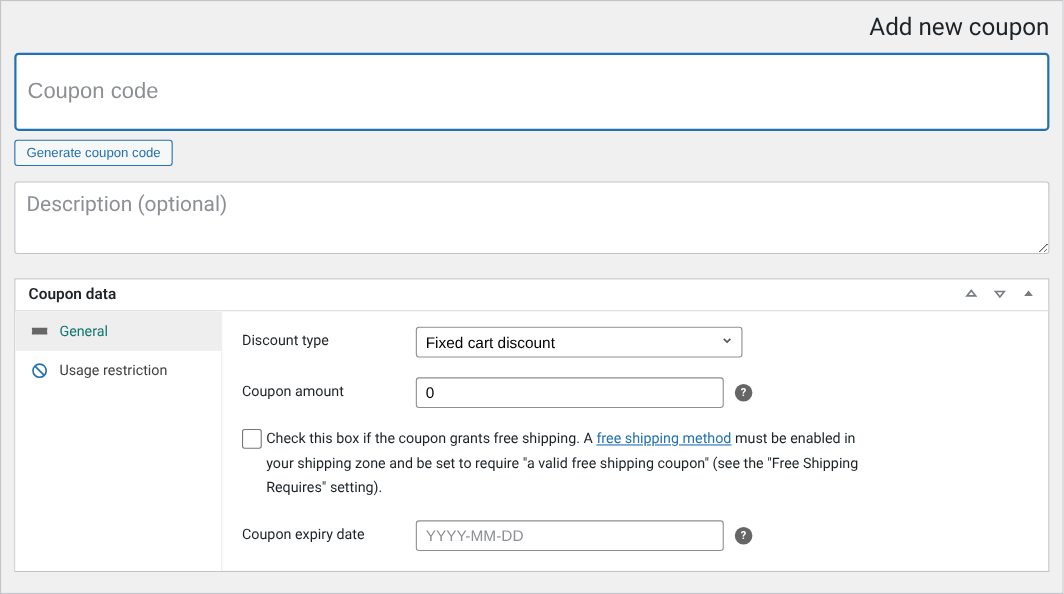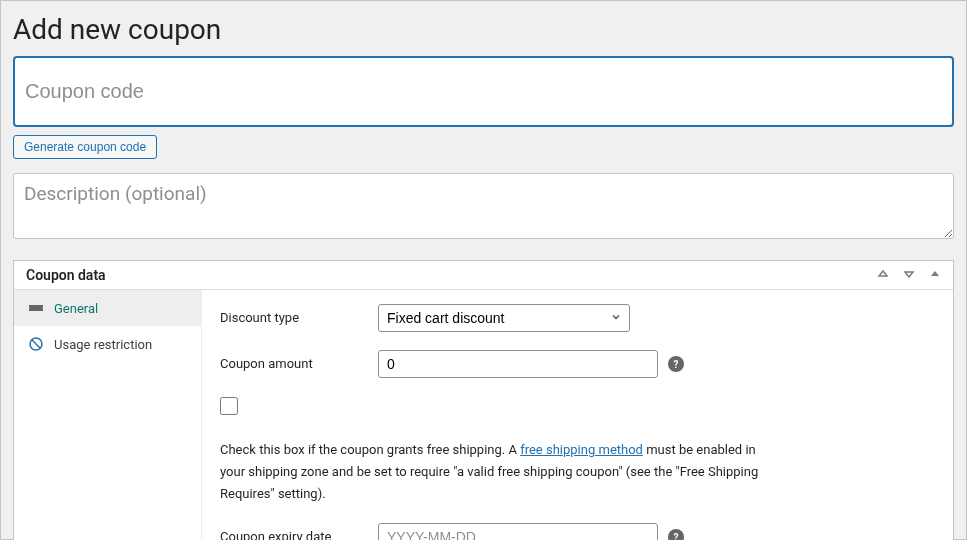--- a/index.html
+++ b/index.html
@@ -1,18 +1,18 @@
 <!DOCTYPE html>
 <html><head>
   <meta charset="utf-8">
   <style>
     * { box-sizing: border-box; margin: 0; padding: 0; }
     body { font-family: -apple-system, BlinkMacSystemFont, "Segoe UI", Roboto, sans-serif; font-size: 13px; color: #1e1e1e; background: #fff; }
     .container { border: 1px solid #c3c4c7; padding: 12px; width: 967px; height: 540px; background: #f0f0f1; }
-    .page-title { font-size: 28px; font-weight: 400; margin-bottom: 10px; color: #1d2327; }
+    .page-title { font-size: 22px; font-weight: 400; margin-bottom: 10px; color: #1d2327; text-align: right; }
     .coupon-code-input { width: 100%; padding: 22px 10px; font-size: 20px; border: 2px solid #2271b1; border-radius: 4px; color: #646970; background:#fff; outline:none; }
     .coupon-code-input::placeholder { color: #8c8f94; }
     .generate-btn { display: inline-block; margin-top: 8px; padding: 4px 10px; font-size: 12px; color: #2271b1; border: 1px solid #2271b1; border-radius: 3px; background: #f6f7f7; cursor: pointer; }
     .description-textarea { width: 100%; margin-top: 14px; padding: 8px 10px; font-size: 19px; border: 1px solid #c3c4c7; border-radius: 3px; font-family: inherit; color: #646970; height: 66px; resize: vertical; background:#fff; }
     .description-textarea::placeholder { color: #8c8f94; }
     .panel { margin-top: 18px; border: 1px solid #c3c4c7; background: #fff; }
     .panel-header { display: flex; align-items: center; justify-content: space-between; padding: 6px 12px; border-bottom: 1px solid #ddd; }
     .panel-title { font-size: 14px; font-weight: 600; color:#1d2327; }
     .panel-controls { display: flex; gap: 14px; color: #787c82; }
     .panel-controls span { cursor: pointer; font-size: 12px; }
@@ -21,25 +21,25 @@
     .tab { display: flex; align-items: center; gap: 10px; padding: 10px 14px; font-size: 13px; cursor: pointer; }
     .tab.active { background: #eee; color: #0f766e; border-right: 1px solid #eee; }
     .tab.link { color: #404040; }
     .tab-icon { width: 16px; height: 16px; display: inline-flex; align-items: center; justify-content: center; }
     .tab-content { flex: 1; padding: 14px 18px 18px; }
     .form-row { display: flex; align-items: flex-start; margin-bottom: 18px; }
     .form-label { width: 158px; font-size: 13px; color: #1d2327; padding-top: 6px; }
     .form-field { flex: 1; display: flex; align-items: center; gap: 10px; }
     .text-input { width: 280px; padding: 5px 8px; font-size: 14px; border: 1px solid #8c8f94; border-radius: 3px; background:#fff; }
     .text-input::placeholder { color: #8c8f94; }
-    .select-wrap { width: 252px; position: relative; }
+    .select-wrap { width: 297px; position: relative; }
     .select-input { width: 100%; padding: 5px 28px 5px 8px; font-size: 14px; border: 1px solid #8c8f94; border-radius: 3px; background:#fff; appearance:none; cursor:pointer; }
     .select-caret { position:absolute; right:8px; top:50%; transform:translateY(-50%); pointer-events:none; color:#50575e; }
     .help-icon { width: 16px; height: 16px; border-radius: 50%; background: #666; color: #fff; display: inline-flex; align-items: center; justify-content: center; font-size: 10px; font-weight: bold; cursor: help; }
-    .checkbox-field { display: flex; align-items: flex-start; gap: 24px; flex-direction: column; }
+    .checkbox-field { display: flex; align-items: flex-start; gap: 4px; }
     .checkbox-input { width: 18px; height: 18px; margin-top:1px; border:1px solid #8c8f94; border-radius:3px; cursor:pointer; }
     .checkbox-desc { flex:1; font-size: 13px; color: #1d2327; line-height: 1.7; max-width:560px; }
     .checkbox-desc a { color: #2271b1; text-decoration: underline; }
   </style>
 </head>
 <body>
 
 <div class="container">
   <h1 class="page-title">Add new coupon</h1>
 

